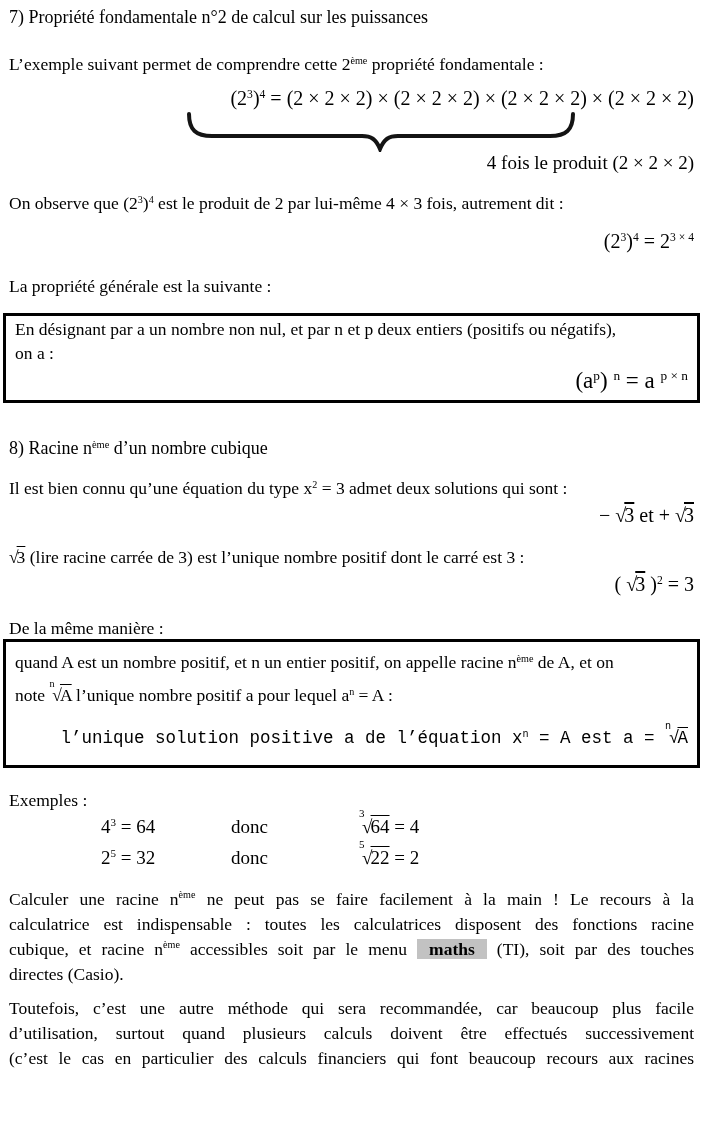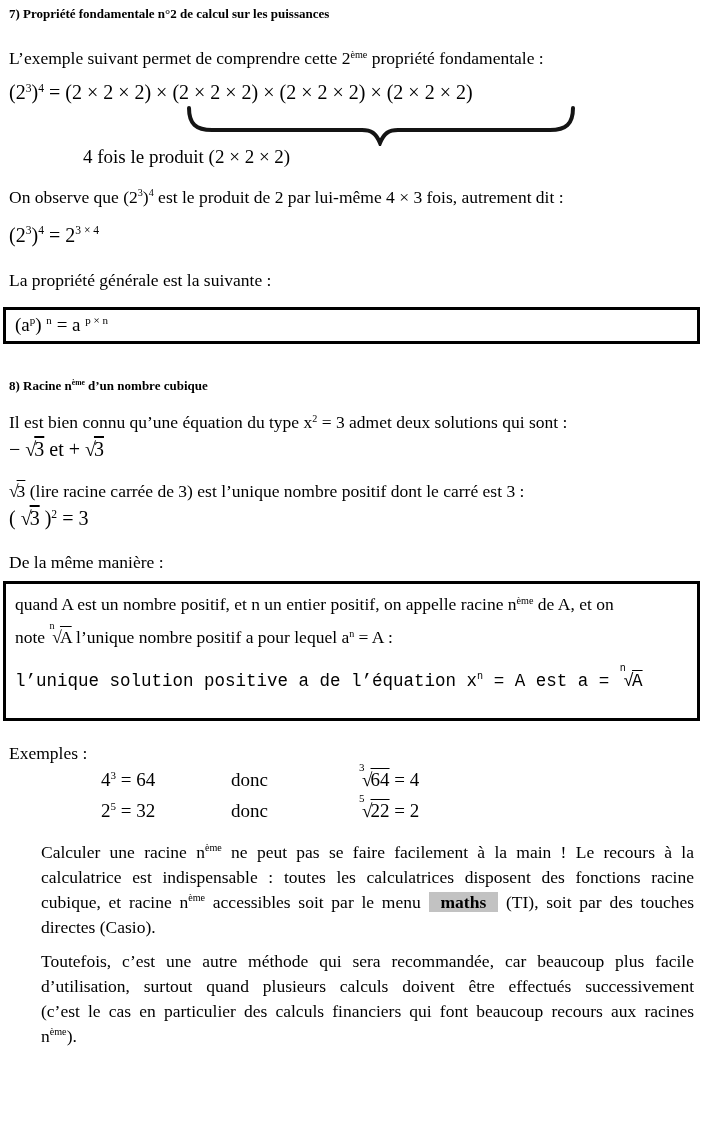--- a/index.html
+++ b/index.html
@@ -2,37 +2,37 @@
 <html><head>
 <meta charset="utf-8">
 <style>
   html,body { margin:0; padding:0; }
   body {
     width:703px; height:1123px; overflow:hidden; box-sizing:border-box;
     background:#ffffff; color:#000000;
     font-family:"Liberation Serif", serif;
     font-size:17.5px; padding:6px 9px 0 9px;
   }
-  .h-title { font-weight:bold; font-size:13px; line-height:1.3; }
+  .h-title { font-weight:normal; font-size:18px; line-height:1.3; }
   sup.sp { font-size:0.58em; position:relative; top:-0.62em; line-height:0; vertical-align:baseline; }
-  .center { text-align:left; }
+  .center { text-align:right; }
   .formula { font-size:20px; line-height:1.4; }
-  .formula-sm { font-size:19px; line-height:1.4; }
+  .formula-sm { font-size:23px; line-height:1.4; }
   .ovl { text-decoration:overline; margin-left:-1px; }
   .sqrt-sym { letter-spacing:-1px; }
   .ridx { font-size:0.58em; position:relative; top:-0.72em; margin-right:-0.22em; line-height:0; }
   .mbox { border:3px solid #000; margin-left:-6px; margin-right:-6px; }
   .box1 { padding:2px 9px 3px 9px; margin-top:16px; }
   .box1-text { line-height:1.35; }
-  .box2 { padding:4px 9px 20px 9px; margin-top:8px; }
+  .box2 { padding:4px 9px 9px 9px; margin-top:0; }
   .box2 .bline { line-height:1.9; }
   .box2 .bcenter { margin-top:10px; line-height:1.9;font-family:Liberation Mono, monospace; }
   .brace-wrap { margin:0 0 0 58px; text-align:center; height:40px; }
-  .brace-label { font-size:19px; margin:-2px 0 0 74px; text-align:left; line-height:1.35; }
-  .para { line-height:25px; margin-top:9px;margin-left:32px; }
+  .brace-label { font-size:19px; margin:-2px 0 0 74px; text-align:right; line-height:1.35; }
+  .para { line-height:25px; margin-top:9px; }
   .jline { text-align:justify; text-align-last:justify; }
   .jlast { text-align:left; }
   .hl { font-weight:bold; background:#c2c2c2; padding:0 12px; }
   .ex-row { display:flex; font-size:19px; line-height:31px; padding-left:92px; }
   .ex-pow { width:130px; }
   .ex-donc { width:128px; }
   .mt25{margin-top:25px;} .mt22{margin-top:22px;}
   .mt21{margin-top:21px;} .mt20{margin-top:20px;} .mt18{margin-top:18px;}
   .mt17{margin-top:17px;} .mt14{margin-top:14px;}
   .mt13{margin-top:13px;} .mt9{margin-top:9px;} .mt34{margin-top:34px;}
@@ -54,20 +54,21 @@
 </div>
 <div class="brace-label">4 fois le produit (2 × 2 × 2)</div>
 
 <div class="mt17"><span>On observe que (2</span><sup class="sp">3</sup><span>)</span><sup class="sp">4</sup><span> est le produit de 2 par lui-même 4 × 3 fois, autrement dit :</span></div>
 
 <div class="formula center mt13"><span>(2</span><sup class="sp">3</sup><span>)</span><sup class="sp">4</sup><span> = 2</span><sup class="sp">3 × 4</sup></div>
 
 <div class="mt21">La propriété générale est la suivante :</div>
 
 <div class="mbox box1">
+  <div class="box1-text"><span>En désignant par a un nombre non nul, et par n et p deux entiers (positifs ou négatifs),</span><br><span>on a :</span></div>
   <div class="formula-sm center"><span>(a</span><sup class="sp">p</sup><span>) </span><sup class="sp">n</sup><span> = a </span><sup class="sp">p × n</sup></div>
 </div>
 
 <div class="h-title mt34"><span>8) Racine n</span><sup class="sp">ème</sup><span> d’un nombre cubique</span></div>
 
 <div class="mt17"><span>Il est bien connu qu’une équation du type x</span><sup class="sp">2</sup><span> = 3 admet deux solutions qui sont :</span></div>
 
 <div class="formula center mt2"><span>− </span><span class="sqrt-sym">√</span><span class="ovl">3</span><span> et + </span><span class="sqrt-sym">√</span><span class="ovl">3</span></div>
 
 <div class="mt18"><span class="sqrt-sym">√</span><span class="ovl">3</span><span> (lire racine carrée de 3) est l’unique nombre positif dont le carré est 3 :</span></div>
@@ -98,14 +99,13 @@
   <div class="jline"><span>Calculer une racine n</span><sup class="sp">ème</sup><span> ne peut pas se faire facilement à la main ! Le recours à la</span></div>
   <div class="jline"><span>calculatrice est indispensable : toutes les calculatrices disposent des fonctions racine</span></div>
   <div class="jline"><span>cubique, et racine n</span><sup class="sp">ème</sup><span> accessibles soit par le menu </span><span class="hl">maths</span><span> (TI), soit par des touches</span></div>
   <div class="jlast"><span>directes (Casio).</span></div>
 </div>
 
 <div class="para mt9">
   <div class="jline"><span>Toutefois, c’est une autre méthode qui sera recommandée, car beaucoup plus facile</span></div>
   <div class="jline"><span>d’utilisation, surtout quand plusieurs calculs doivent être effectués successivement</span></div>
   <div class="jline"><span>(c’est le cas en particulier des calculs financiers qui font beaucoup recours aux racines</span></div>
-  <div class="jlast"><span>n</span><sup class="sp">ème</sup><span>).</span></div>
 </div>
 
 </body></html>

